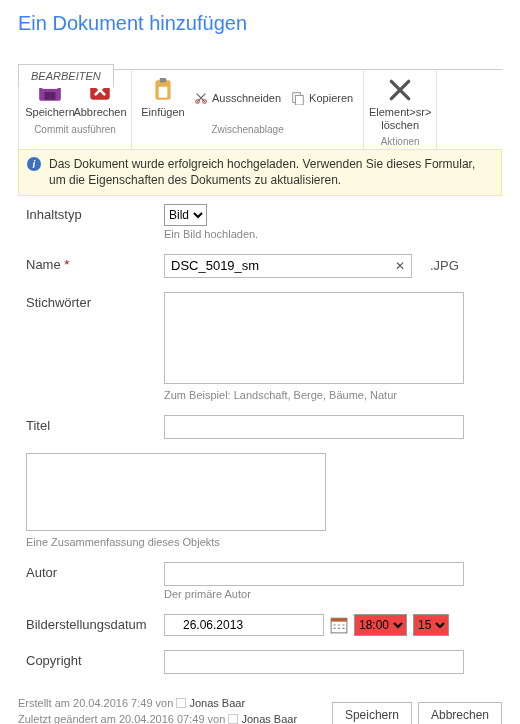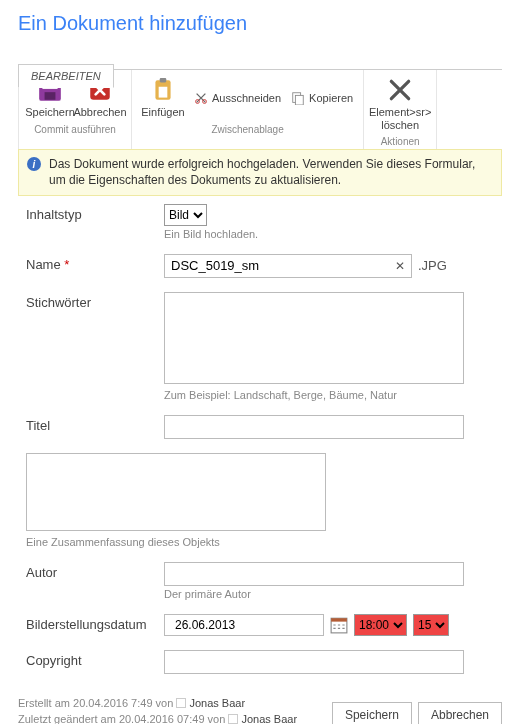--- a/index.html
+++ b/index.html
@@ -105,34 +105,34 @@
   }
   .txt {
     width: 100%; max-width: 300px; height: 24px;
     border: 1px solid #bbb; padding: 2px 6px; font-size: 13px;
   }
   .multi {
     width: 100%; max-width: 300px; border: 1px solid #bbb;
     padding: 3px; resize: none; font-family: inherit; font-size: 12px;
   }
   .name-wrap {
-    display: flex; align-items: center; gap: 6px;
+    display: flex; align-items: center; gap: 18px;
   }
   .name-box {
     width: 248px; border: 1px solid #bbb; height: 24px;
     display: flex; align-items: center; padding: 0 6px;
   }
   .name-box input {
     border: none; flex: 1; outline: none; font-size: 13px;
   }
   .name-box .clr { cursor: pointer; color: #555; font-size: 12px; }
   .ext { color: #555; font-size: 13px; }
 
   .date-row { display: flex; align-items: center; gap: 6px; }
-  .date-box { width: 160px; height: 22px; border: 1px solid #bbb; padding: 0 10px; font-size: 12px; }
+  .date-box { width: 160px; height: 22px; border: 1px solid #bbb; padding: 0 18px; font-size: 12px; }
   .cal { width: 18px; height: 18px; cursor: pointer; }
   .time-sel { border: 1px solid #999; height: 22px; font-size: 12px; background: #ef4444; }
 
   .meta-footer {
     margin: 0 18px;
     display: flex; justify-content: space-between; align-items: flex-end;
     padding: 8px 0 14px 0;
   }
   .meta-text { font-size: 11px; color: #888; line-height: 1.45; }
   .meta-text .avatar {

